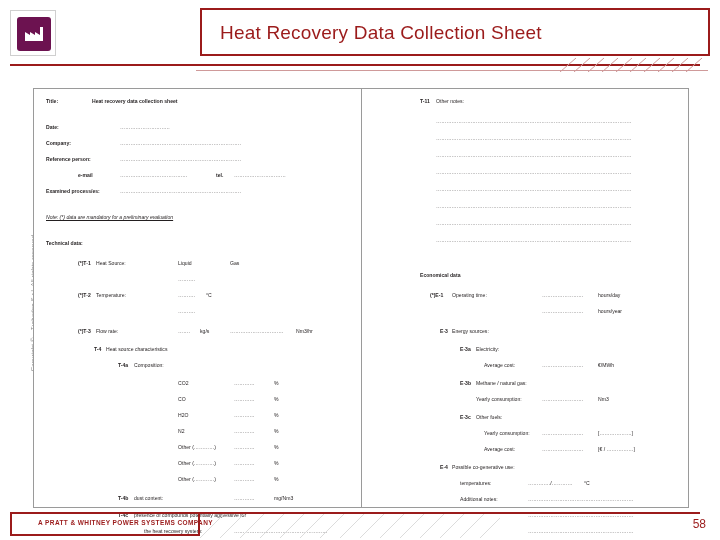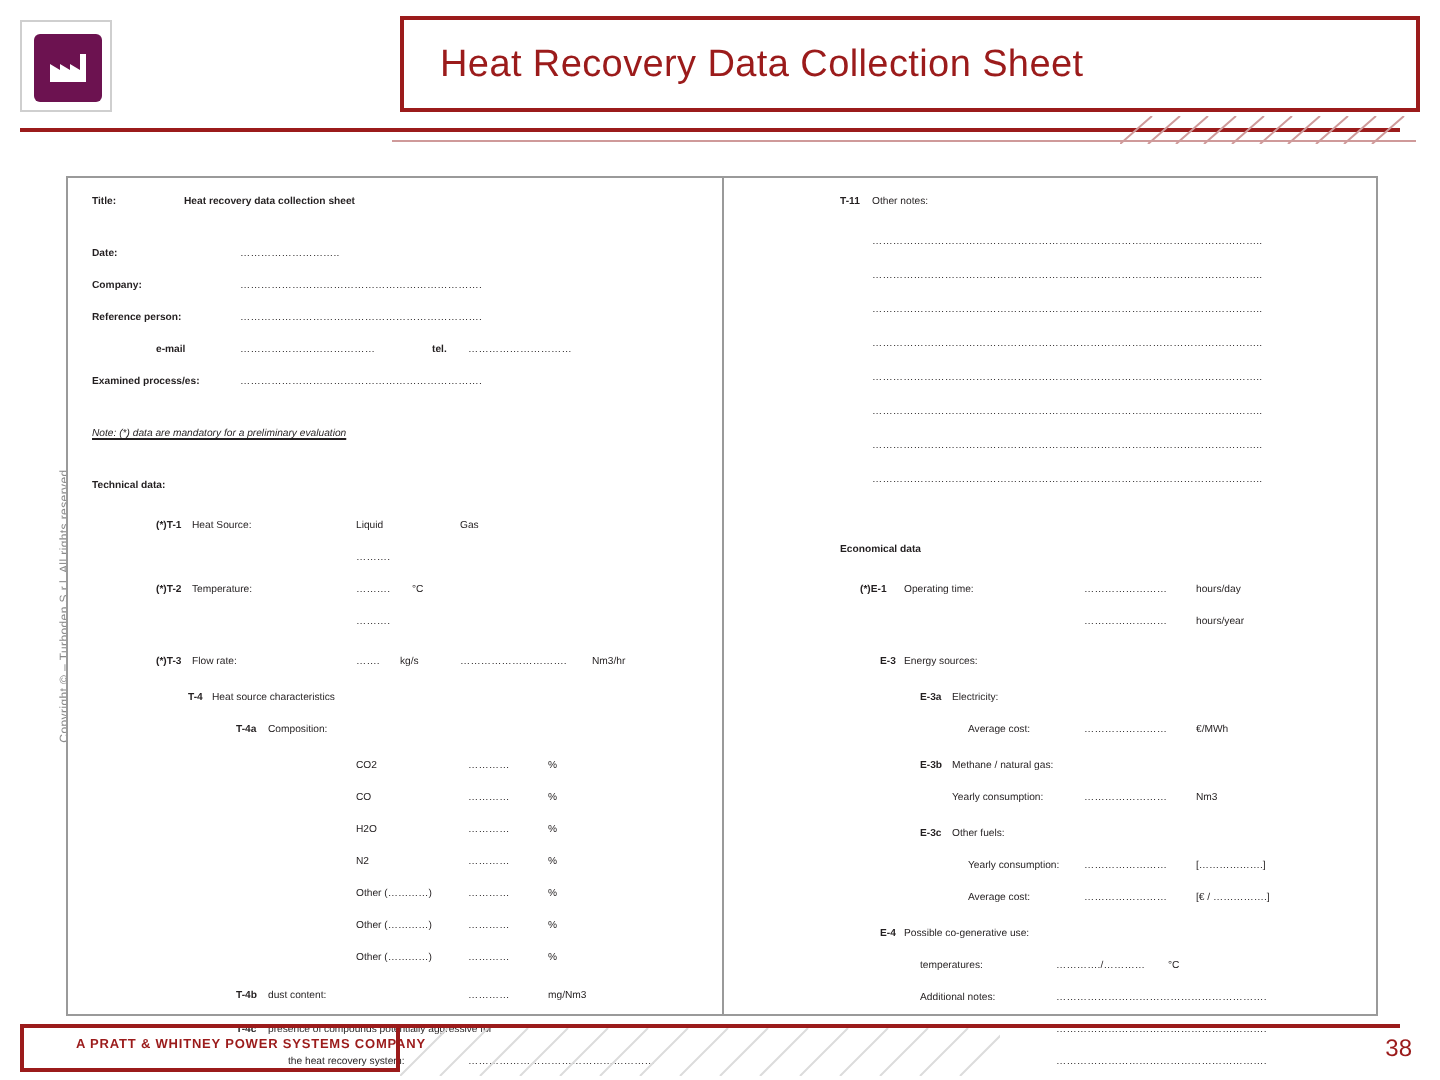--- a/index.html
+++ b/index.html
@@ -426,13 +426,13 @@
 
   </div>
 </div>
 
 <div class="footer-rule"></div>
 <div class="footer-box"></div>
 <div class="footer-text">A PRATT &amp; WHITNEY POWER SYSTEMS COMPANY</div>
 <svg class="footer-diag" viewBox="0 0 300 24">
   <path d="M0 24 L24 0 M20 24 L44 0 M40 24 L64 0 M60 24 L84 0 M80 24 L104 0 M100 24 L124 0 M120 24 L144 0 M140 24 L164 0 M160 24 L184 0 M180 24 L204 0 M200 24 L224 0 M220 24 L244 0 M240 24 L264 0 M260 24 L284 0 M280 24 L304 0" stroke="#dcdcdc" stroke-width="1" fill="none"></path>
 </svg>
-<div class="page-number">38</div>
+<div class="page-number">58</div>
 
 </body></html>

